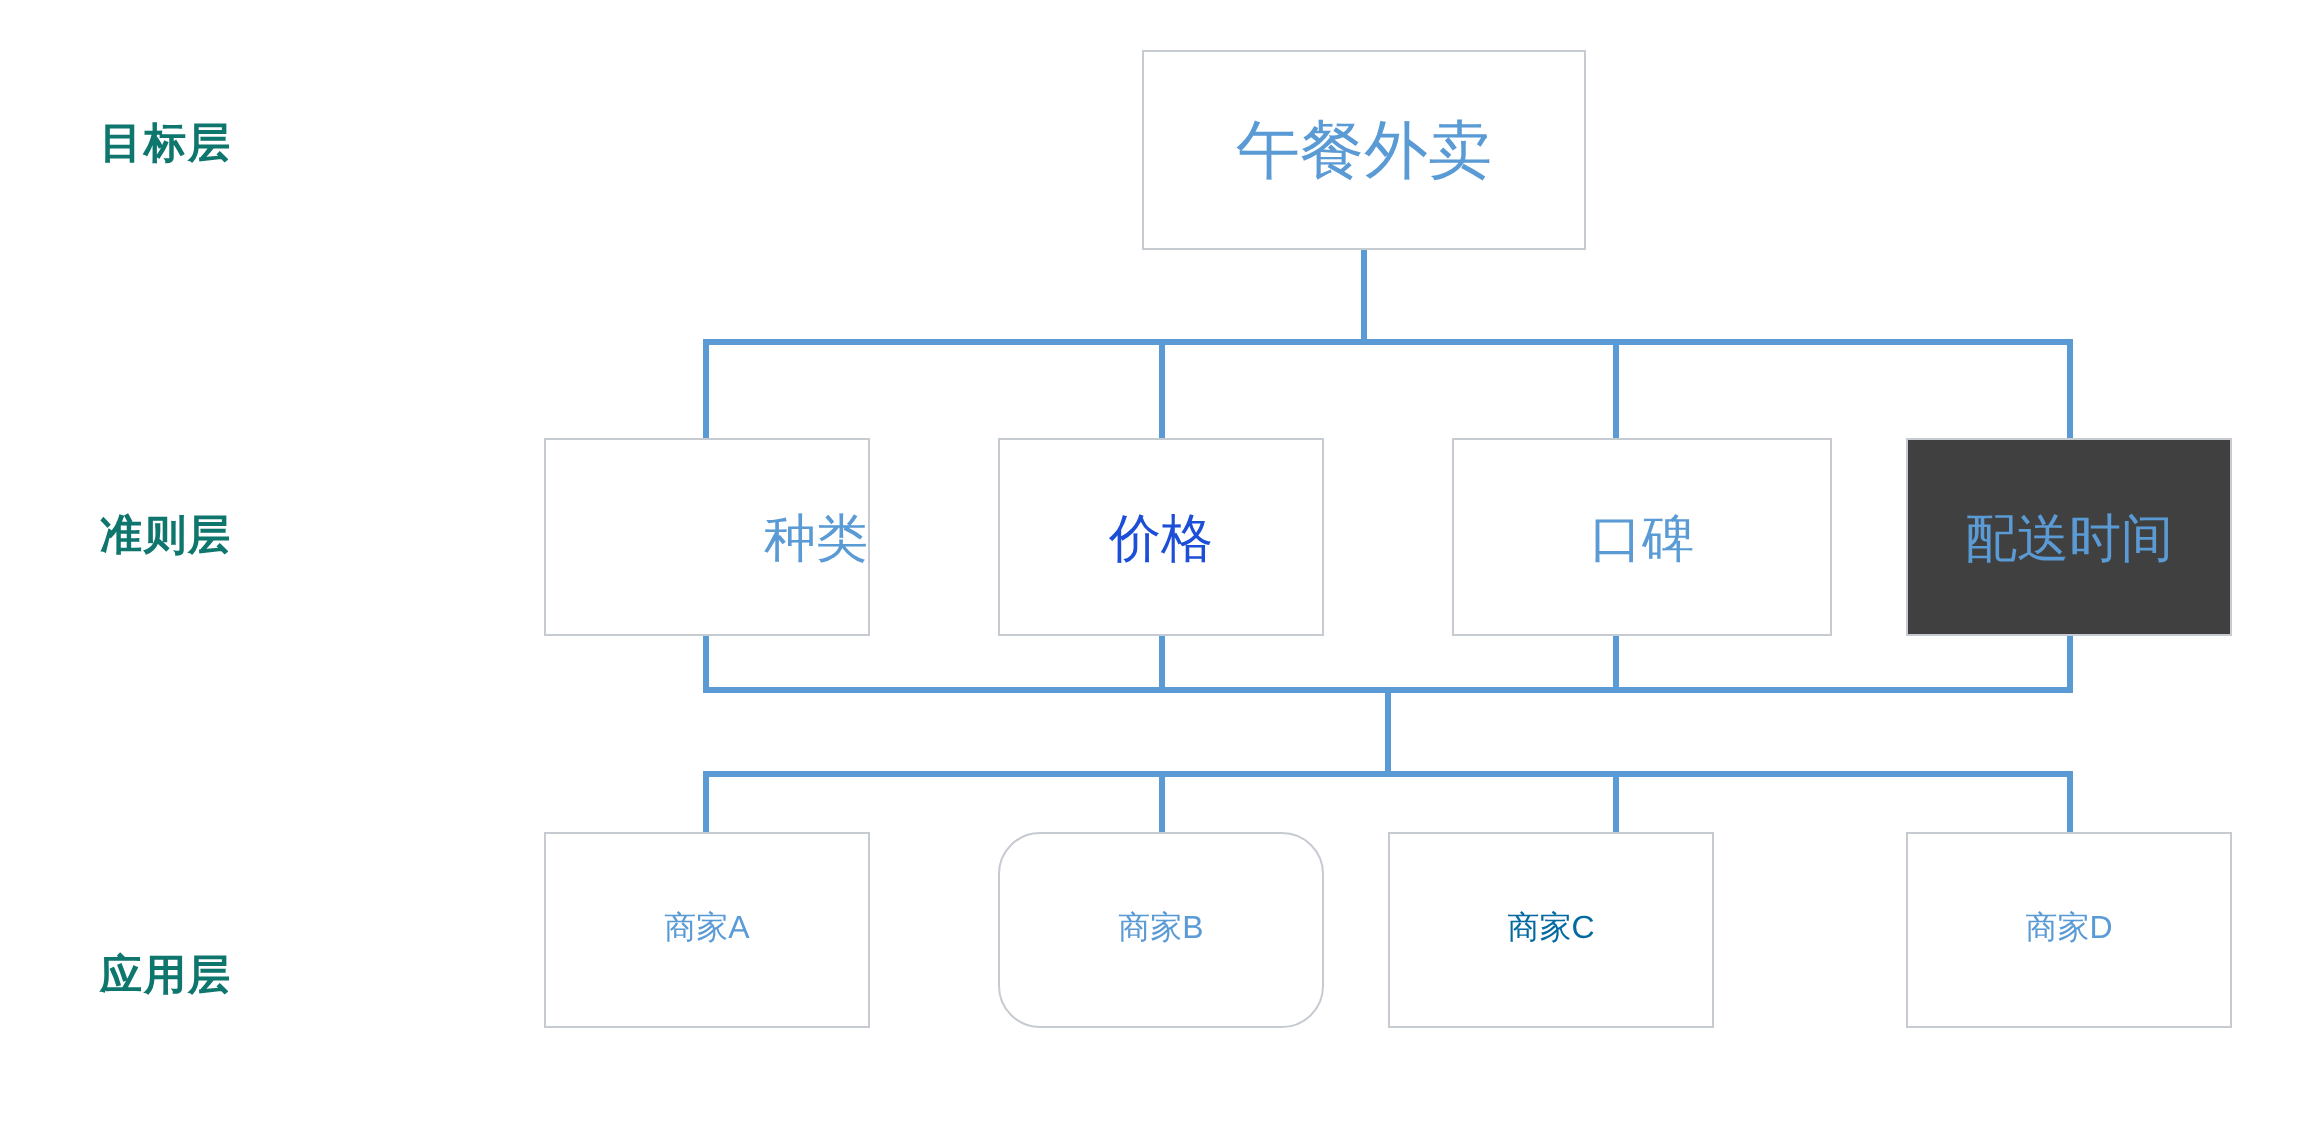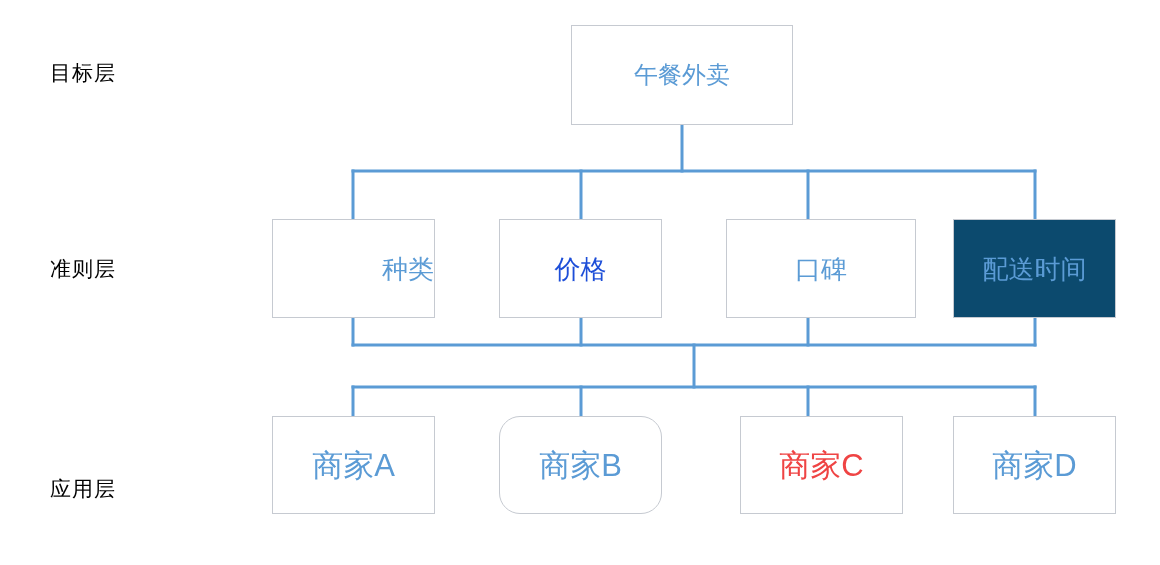--- a/index.html
+++ b/index.html
@@ -22,22 +22,22 @@
     position: absolute;
     left: 0;
     top: 0;
     width: 1160px;
     height: 565px;
     pointer-events: none;
   }
   .layer-label {
     position: absolute;
     font-size: 21px;
-    font-weight: normal;
-    color: #000000;
+    font-weight: bold;
+    color: #0f766e;
     letter-spacing: 1px;
     white-space: nowrap;
     line-height: 1;
     transform: translateY(-50%);
   }
   .node-box {
     position: absolute;
     box-sizing: border-box;
     border: 1px solid #c6cad1;
     background: #ffffff;
@@ -45,23 +45,23 @@
     align-items: center;
     justify-content: center;
     color: #5b9bd5;
     white-space: nowrap;
     line-height: 1;
   }
   .node-box .node-label {
     display: block;
     line-height: 1;
   }
-  .goal-box .node-label { font-size: 24px; }
+  .goal-box .node-label { font-size: 32px; }
   .criteria-box .node-label { font-size: 26px; }
-  .alternative-box .node-label { font-size: 31px; }
+  .alternative-box .node-label { font-size: 16px; }
 </style>
 </head>
 <body>
 
 <div id="diagram-root">
 
   <svg id="connector-layer" viewBox="0 0 1160 565" width="1160" height="565" aria-hidden="true">
       <line x1="682" y1="125" x2="682" y2="171" stroke="#5b9bd5" stroke-width="3" stroke-linecap="square"></line>
       <line x1="353" y1="171" x2="1035" y2="171" stroke="#5b9bd5" stroke-width="3" stroke-linecap="square"></line>
       <line x1="353" y1="171" x2="353" y2="219" stroke="#5b9bd5" stroke-width="3" stroke-linecap="square"></line>
@@ -92,30 +92,30 @@
       </div>
       <div class="node-box criteria-box" style="left: 272px; top: 219px; width: 163px; height: 99px; border-color: rgb(198, 202, 209); background: rgb(255, 255, 255); color: rgb(91, 155, 213); justify-content: flex-end;">
         <span class="node-label">种类</span>
       </div>
       <div class="node-box criteria-box" style="left: 499px; top: 219px; width: 163px; height: 99px; border-color: rgb(198, 202, 209); background: rgb(255, 255, 255); color: #1d4ed8;">
         <span class="node-label">价格</span>
       </div>
       <div class="node-box criteria-box" style="left: 726px; top: 219px; width: 190px; height: 99px; border-color: rgb(198, 202, 209); background: rgb(255, 255, 255); color: rgb(91, 155, 213);">
         <span class="node-label">口碑</span>
       </div>
-      <div class="node-box criteria-box" style="left: 953px; top: 219px; width: 163px; height: 99px; border-color: rgb(198, 202, 209); background: #0c4a6e; color: rgb(91, 155, 213);">
+      <div class="node-box criteria-box" style="left: 953px; top: 219px; width: 163px; height: 99px; border-color: rgb(198, 202, 209); background: #404040; color: rgb(91, 155, 213);">
         <span class="node-label">配送时间</span>
       </div>
       <div class="node-box alternative-box" style="left: 272px; top: 416px; width: 163px; height: 98px; border-color: rgb(198, 202, 209); background: rgb(255, 255, 255); color: rgb(91, 155, 213);">
         <span class="node-label">商家A</span>
       </div>
       <div class="node-box alternative-box" style="left: 499px; top: 416px; width: 163px; height: 98px; border-color: rgb(198, 202, 209); background: rgb(255, 255, 255); color: rgb(91, 155, 213); border-radius: 21px;">
         <span class="node-label">商家B</span>
       </div>
-      <div class="node-box alternative-box" style="left: 740px; top: 416px; width: 163px; height: 98px; border-color: rgb(198, 202, 209); background: rgb(255, 255, 255); color: #ef4444;">
+      <div class="node-box alternative-box" style="left: 694px; top: 416px; width: 163px; height: 98px; border-color: rgb(198, 202, 209); background: rgb(255, 255, 255); color: #0369a1;">
         <span class="node-label">商家C</span>
       </div>
       <div class="node-box alternative-box" style="left: 953px; top: 416px; width: 163px; height: 98px; border-color: rgb(198, 202, 209); background: rgb(255, 255, 255); color: rgb(91, 155, 213);">
         <span class="node-label">商家D</span>
       </div>
     </div>
 
 </div>
 
 </body></html>

